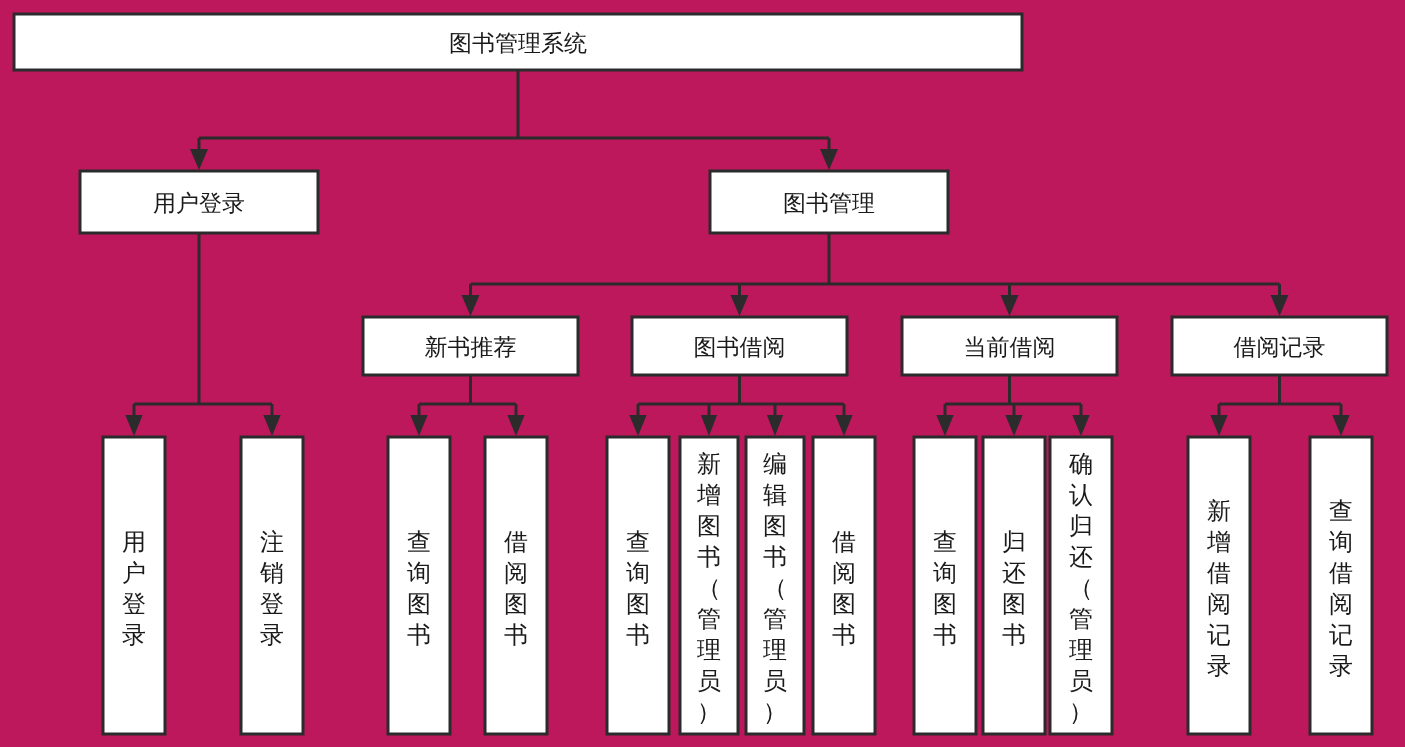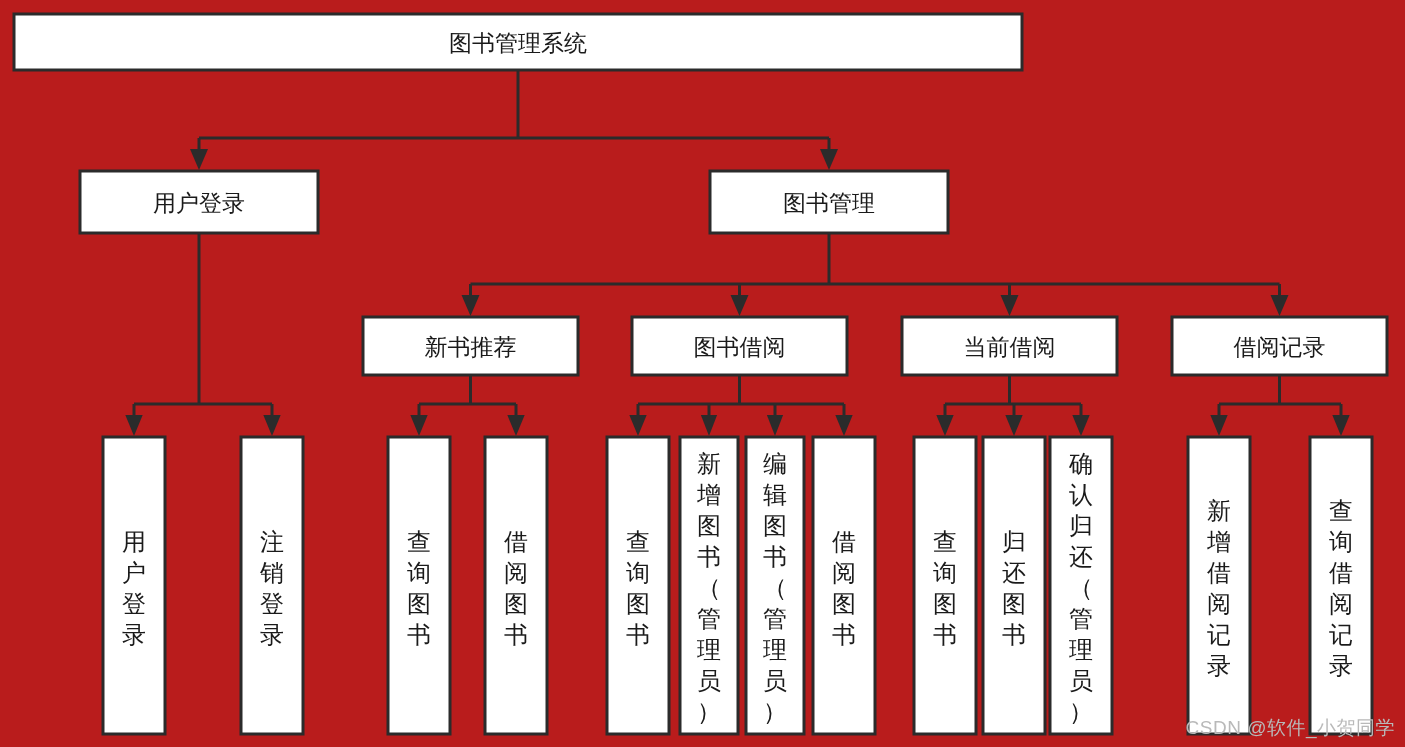--- a/index.html
+++ b/index.html
@@ -7,21 +7,21 @@
     padding: 0;
     background: #ffffff;
   }
   body {
     font-family: "Liberation Sans", "DejaVu Sans", sans-serif;
   }
   #diagram-root {
     position: relative;
     width: 1405px;
     height: 747px;
-    background: #b91c1c;
+    background: #be185d;
     overflow: hidden;
   }
   svg.diagram-canvas {
     position: absolute;
     top: 0;
     left: 0;
     width: 1405px;
     height: 747px;
     display: block;
   }
@@ -293,15 +293,14 @@
             <text x="1341" y="541" text-anchor="middle" dominant-baseline="central" font-size="24" font-family="&quot;Liberation Sans&quot;, &quot;DejaVu Sans&quot;, sans-serif" fill="#1a1a1a">询</text>
             <text x="1341" y="572" text-anchor="middle" dominant-baseline="central" font-size="24" font-family="&quot;Liberation Sans&quot;, &quot;DejaVu Sans&quot;, sans-serif" fill="#1a1a1a">借</text>
             <text x="1341" y="603" text-anchor="middle" dominant-baseline="central" font-size="24" font-family="&quot;Liberation Sans&quot;, &quot;DejaVu Sans&quot;, sans-serif" fill="#1a1a1a">阅</text>
             <text x="1341" y="634" text-anchor="middle" dominant-baseline="central" font-size="24" font-family="&quot;Liberation Sans&quot;, &quot;DejaVu Sans&quot;, sans-serif" fill="#1a1a1a">记</text>
             <text x="1341" y="665" text-anchor="middle" dominant-baseline="central" font-size="24" font-family="&quot;Liberation Sans&quot;, &quot;DejaVu Sans&quot;, sans-serif" fill="#1a1a1a">录</text>
           </g>
         </g>
       </g>
   </svg>
 
-  <div class="watermark-text">CSDN @软件_小贺同学</div>
 
 </div>
 
 </body></html>

